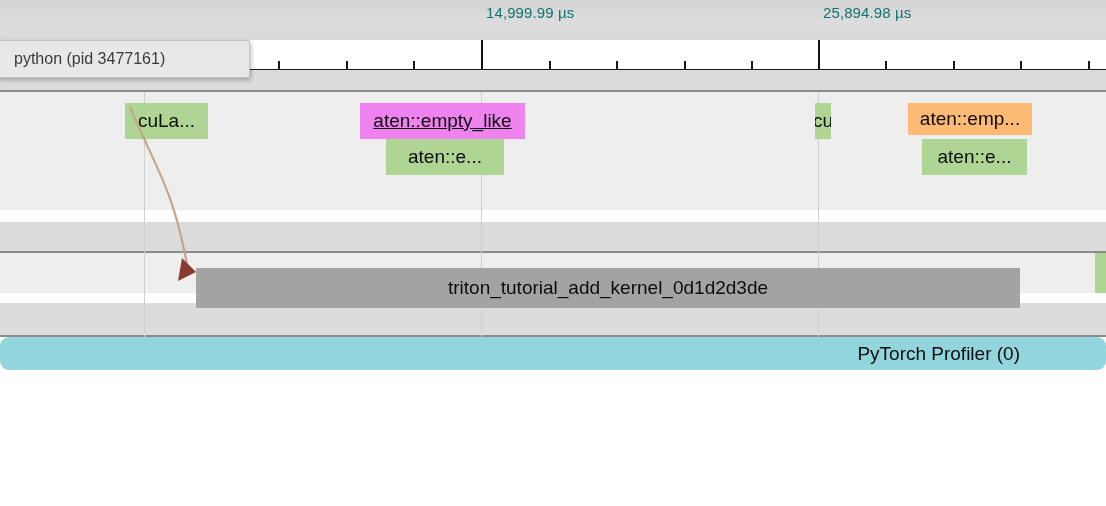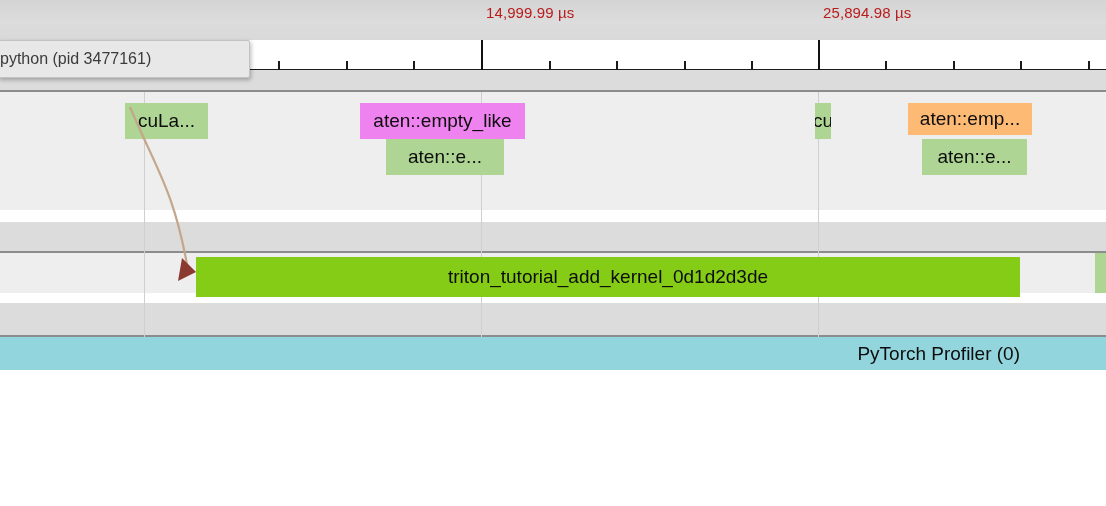--- a/index.html
+++ b/index.html
@@ -50,21 +50,21 @@
     position: absolute;
     top: 0;
     width: 2px;
     height: 30px;
     background: #111111;
   }
   .tick-label {
     position: absolute;
     top: 4px;
     font-size: 15px;
-    color: #b91c1c;
+    color: #0f766e;
     white-space: nowrap;
     letter-spacing: 0.1px;
   }
 
   
   .tooltip {
     position: absolute;
     left: -2px; top: 40px;
     width: 252px; height: 38px;
     background: #e8e8e8;
@@ -72,21 +72,21 @@
     border-radius: 2px;
     box-sizing: border-box;
     box-shadow: 1px 2px 4px rgba(0,0,0,0.28);
     display: flex;
     align-items: center;
     z-index: 40;
   }
   .tooltip-text {
     font-size: 16px;
     color: #3b3b3b;
-    padding-left: 1px;
+    padding-left: 15px;
     white-space: nowrap;
   }
 
   
   .section {
     position: absolute;
     left: 0;
     width: 1106px;
     box-sizing: border-box;
   }
@@ -170,28 +170,28 @@
     <div class="tick-minor" style="left: 1020px; top: 61px; position: absolute;"></div>
     <div class="tick-minor" style="left: 1088px; top: 61px; position: absolute;"></div>
     <div class="tick-major" style="left: 481px; top: 40px;"></div>
     <div class="tick-label" style="left: 486px;">14,999.99 µs</div>
     <div class="tick-major" style="left: 818px; top: 40px;"></div>
     <div class="tick-label" style="left: 823px;">25,894.98 µs</div>
   </div>
 
 <div id="slices">
     <div class="slice" style="left: 125px; top: 103px; width: 83px; height: 36px; background: rgb(174, 213, 147);">cuLa...</div>
-    <div class="slice" style="left: 360px; top: 103px; width: 165px; height: 36px; background: rgb(238, 130, 238);">aten::empty_like</div>
+    <div class="slice" style="left: 360px; top: 103px; width: 165px; height: 36px; background: rgb(238, 130, 238); text-decoration: underline;">aten::empty_like</div>
     <div class="slice" style="left: 815px; top: 103px; width: 16px; height: 36px; background: rgb(174, 213, 147);">cu</div>
     <div class="slice" style="left: 908px; top: 103px; width: 124px; height: 32px; background: #fdba74;">aten::emp...</div>
     <div class="slice" style="left: 386px; top: 139px; width: 118px; height: 36px; background: rgb(174, 213, 147);">aten::e...</div>
     <div class="slice" style="left: 922px; top: 139px; width: 105px; height: 36px; background: rgb(174, 213, 147);">aten::e...</div>
-    <div class="slice" style="left: 196px; top: 257px; width: 824px; height: 40px; background: #84cc16;">triton_tutorial_add_kernel_0d1d2d3de</div>
+    <div class="slice" style="left: 196px; top: 268px; width: 824px; height: 40px; background: #a3a3a3;">triton_tutorial_add_kernel_0d1d2d3de</div>
     <div class="slice" style="left: 1095px; top: 253px; width: 11px; height: 40px; background: rgb(174, 213, 147);"></div>
-    <div class="slice slice-label-right" style="left: 0px; top: 337px; width: 1106px; height: 33px; background: rgb(146, 213, 221);">PyTorch Profiler (0)</div>
+    <div class="slice slice-label-right" style="left: 0px; top: 337px; width: 1106px; height: 33px; background: rgb(146, 213, 221); border-radius: 9px;">PyTorch Profiler (0)</div>
   </div>
 
 <svg class="flow-svg" viewBox="0 0 1106 506">
   <path id="flow-path" fill="none" stroke="#c4a68a" stroke-width="2.2" d="M 130 107 C 156 169, 174 190, 188 270"></path>
   <polygon id="flow-head" fill="#8b3a32" points="182,258 196,272 178,281"></polygon>
 </svg>
 
 <div class="tooltip">
   <span class="tooltip-text">python (pid 3477161)</span>
 </div>

